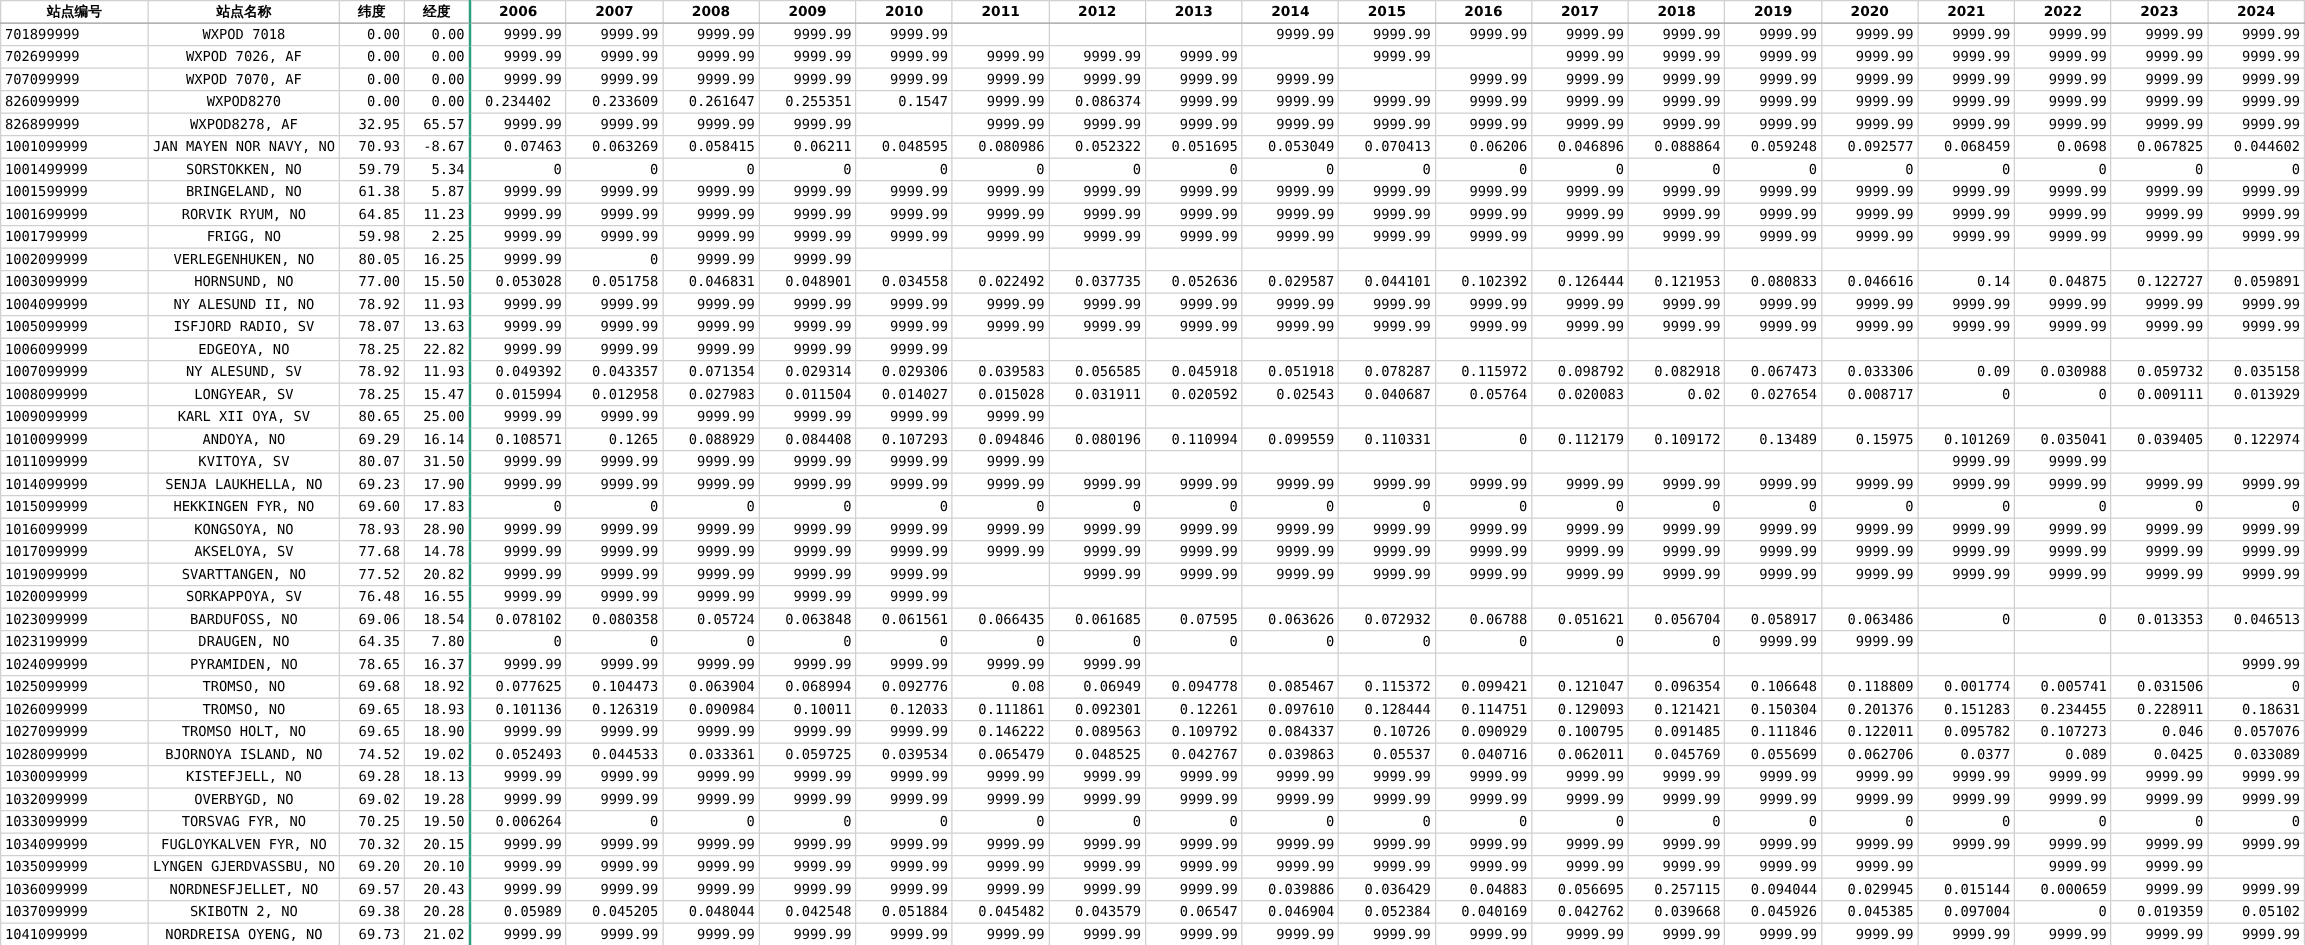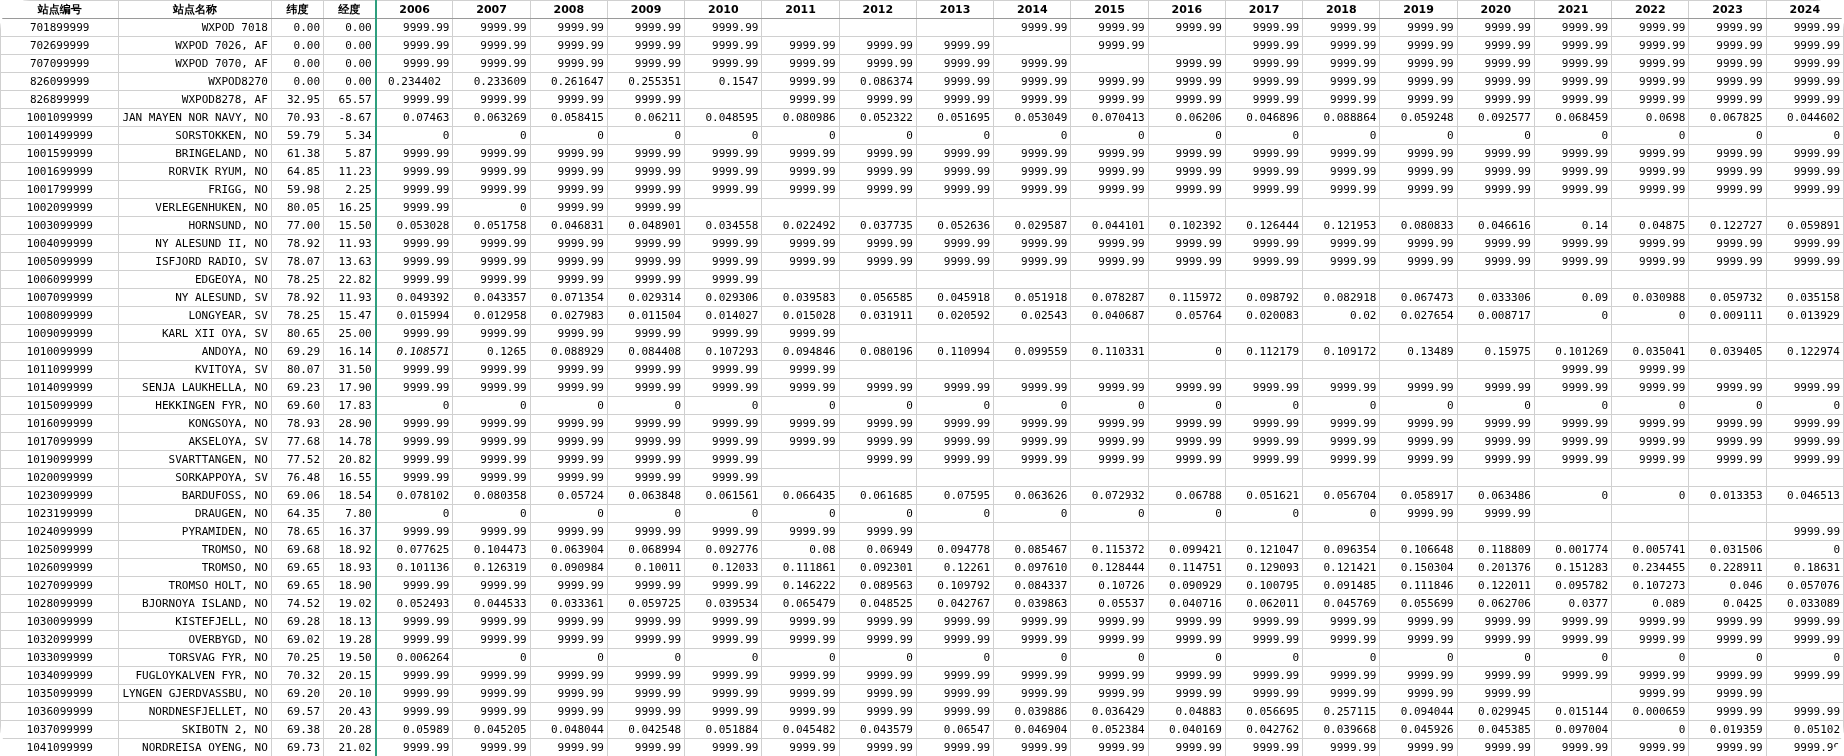--- a/index.html
+++ b/index.html
@@ -10,21 +10,20 @@
   body {
     font-family: "DejaVu Sans Mono", "Liberation Mono", monospace;
     font-size: 11px;
     color: #000000;
   }
   #sheet {
     width: 1844px;
     height: 756px;
     overflow: hidden;
     position: relative;
-    border-radius: 30px;
   }
   table.grid {
     border-collapse: collapse;
     table-layout: fixed;
     width: 1844px;
   }
   table.grid th, table.grid td {
     border: 1px solid #d0d0d0;
     padding: 0 3px;
     height: 17px;
@@ -38,25 +37,25 @@
     font-weight: bold;
     background: #ffffff;
     border-bottom: 1px solid #9a9a9a;
     font-family: "DejaVu Sans", "Liberation Sans", sans-serif;
   }
   thead th.hdr-year {
     font-family: "DejaVu Sans Mono", "Liberation Mono", monospace;
     font-weight: bold;
   }
   td.c-id {
-    text-align: center;
+    text-align: left;
     padding-right: 4px;
   }
   td.c-name {
-    text-align: right;
+    text-align: center;
     padding-left: 5px;
   }
   td.c-num {
     text-align: right;
     padding-right: 4px;
   }
   
   th.sep-left, td.sep-left {
     border-left: 2px solid #2e9e7e;
   }
@@ -572,21 +571,21 @@
           <td class="c-num"></td>
           <td class="c-num"></td>
           <td class="c-num"></td>
           <td class="c-num"></td>
         </tr>
         <tr>
           <td class="c-id">1010099999</td>
           <td class="c-name">ANDOYA, NO</td>
           <td class="c-num">69.29</td>
           <td class="c-num">16.14</td>
-          <td class="c-num sep-left" style="border-left: 2px solid rgb(46, 158, 126); font-style: italic;">0.108571</td>
+          <td class="c-num sep-left" style="border-left: 2px solid rgb(46, 158, 126);">0.108571</td>
           <td class="c-num">0.1265</td>
           <td class="c-num">0.088929</td>
           <td class="c-num">0.084408</td>
           <td class="c-num">0.107293</td>
           <td class="c-num">0.094846</td>
           <td class="c-num">0.080196</td>
           <td class="c-num">0.110994</td>
           <td class="c-num">0.099559</td>
           <td class="c-num">0.110331</td>
           <td class="c-num">0</td>

